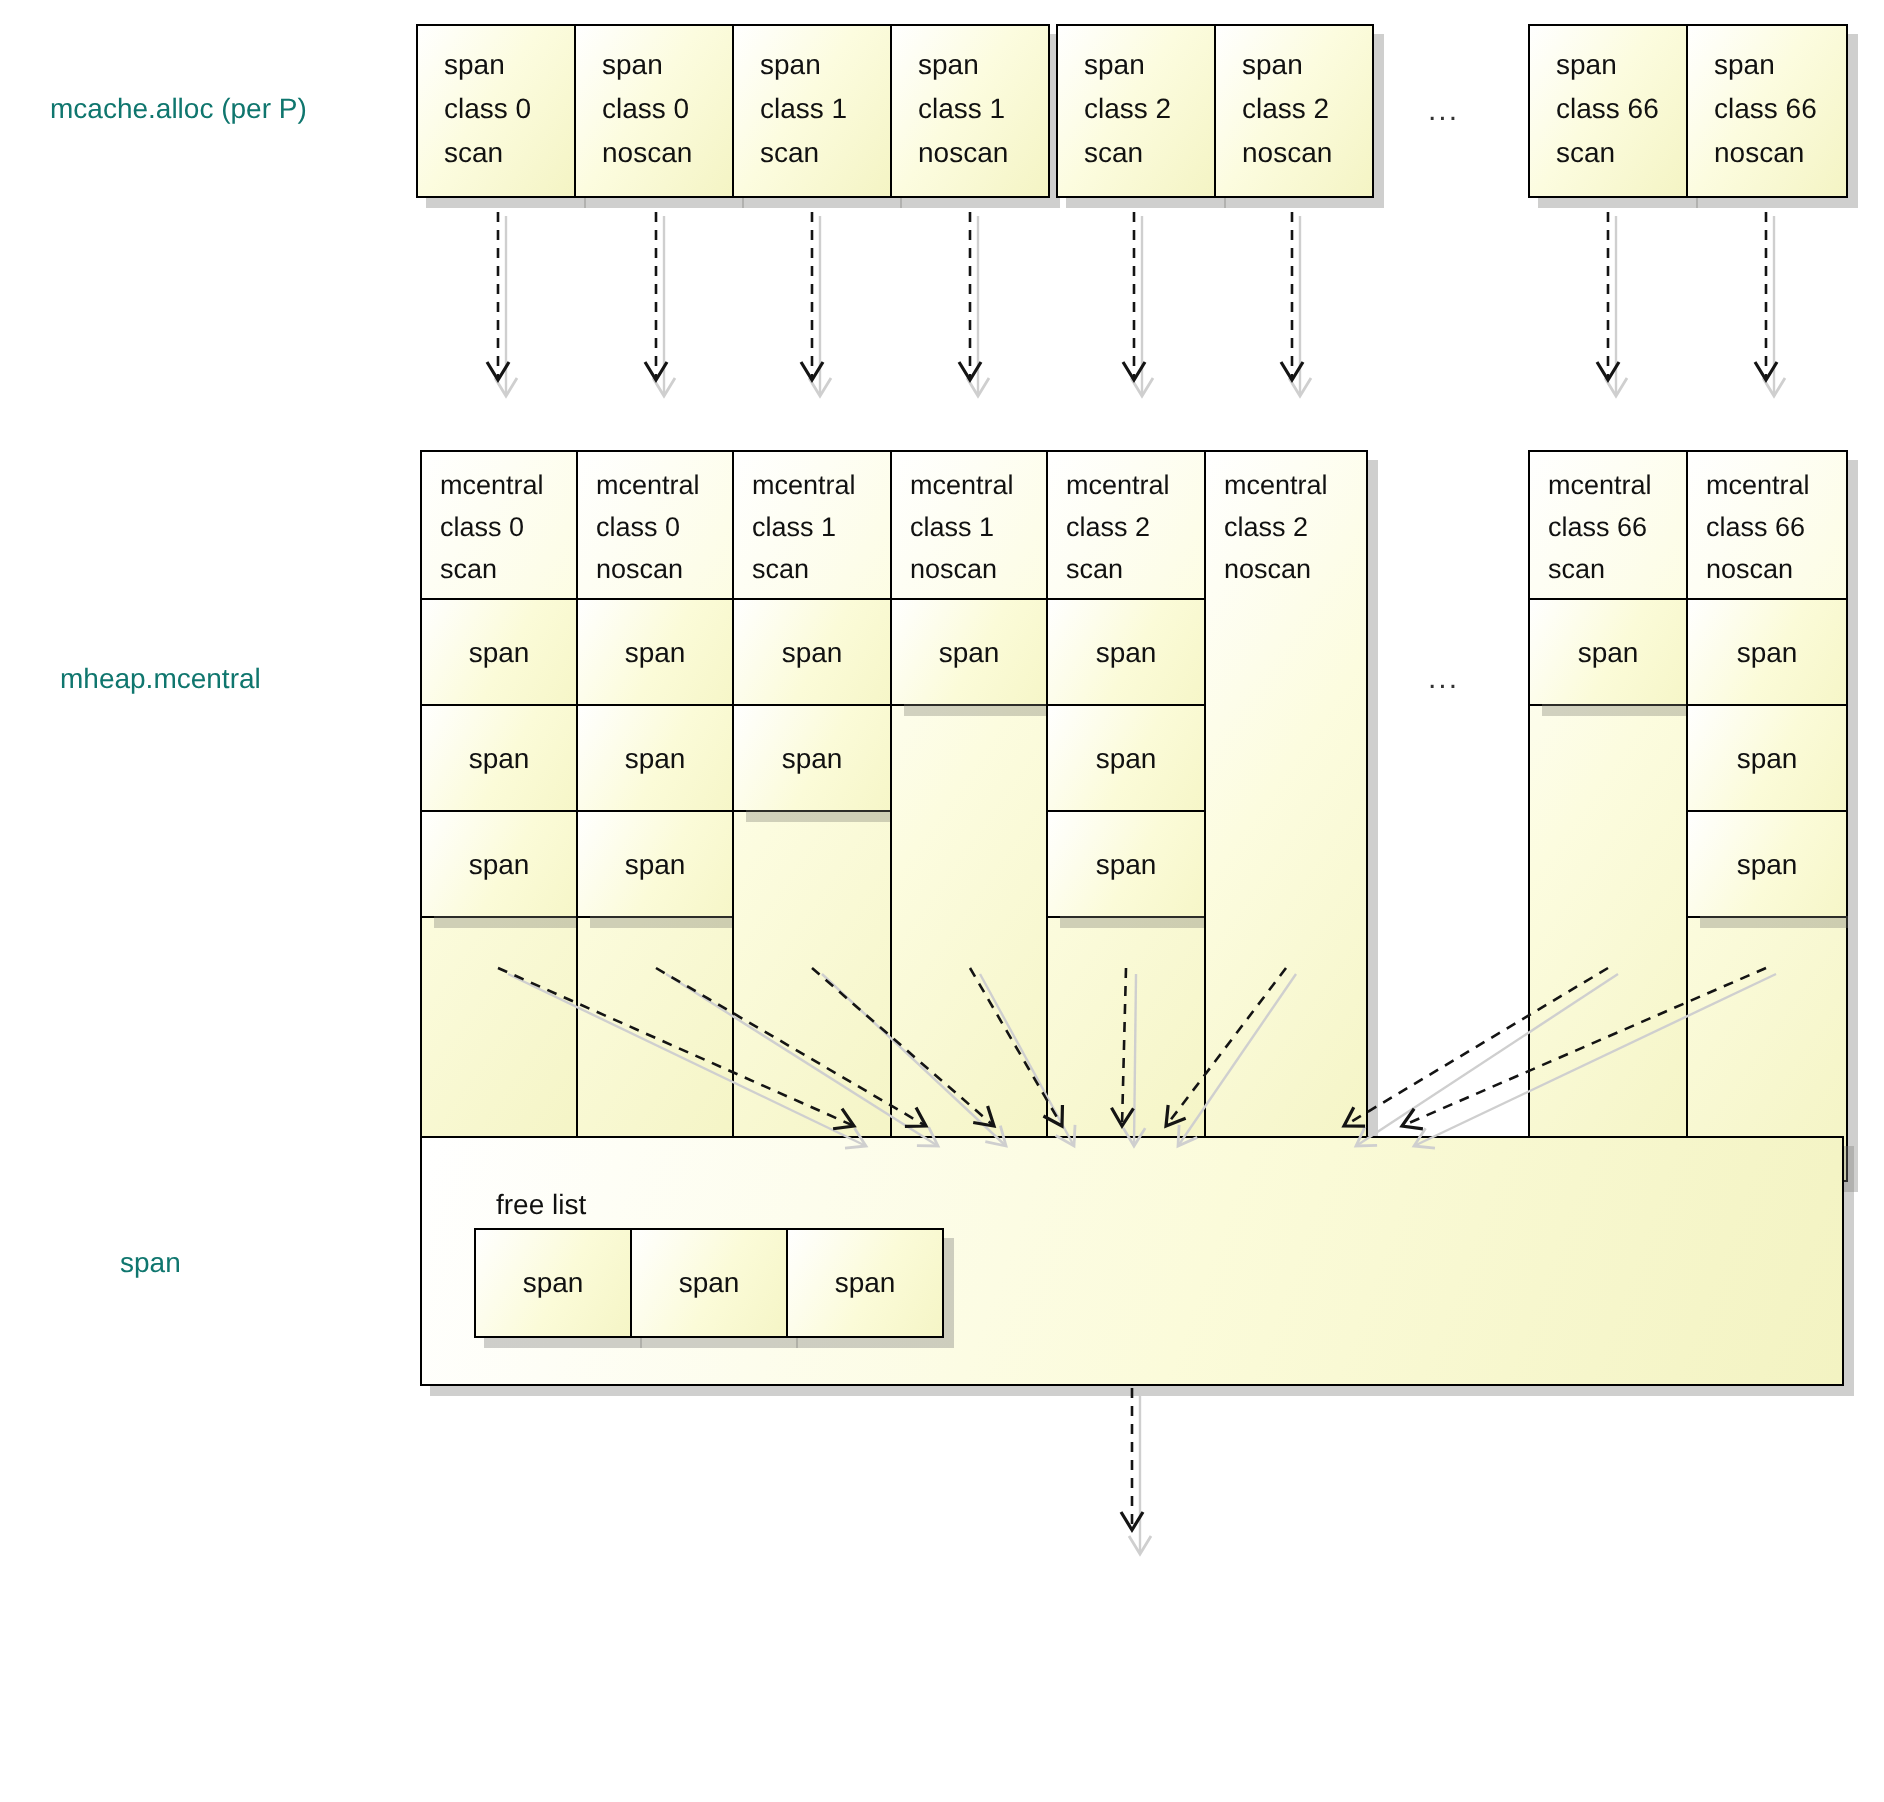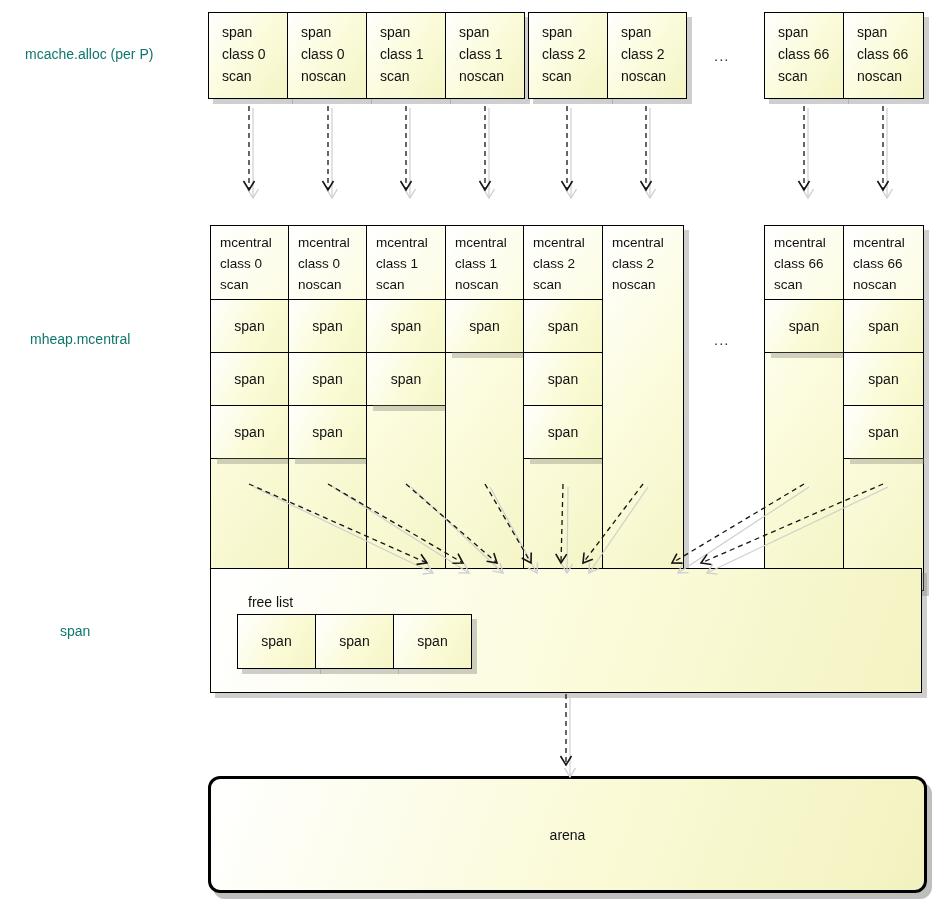--- a/index.html
+++ b/index.html
@@ -184,23 +184,20 @@
 
   <div class="node mheap-box" style="left:210px;top:568px">
     <div class="freelist-label">free list</div>
     <div class="fl-row">
       <div class="fl-span">span</div>
       <div class="fl-span">span</div>
       <div class="fl-span">span</div>
     </div>
   </div>
 
-  <div class="arena-box" style="position:absolute;left:208px;top:776px">
-    <span>arena</span>
-  </div>
 
   <svg class="svg-layer" width="942" height="901" viewBox="0 0 942 901">
     <defs>
       <marker id="vee-b" viewBox="0 0 14 14" refX="11" refY="7" markerWidth="14" markerHeight="14" orient="auto" markerUnits="userSpaceOnUse">
         <path d="M2,1.5 L11,7 L2,12.5" fill="none" stroke="#141414" stroke-width="1.6"></path>
       </marker>
       <marker id="vee-g" viewBox="0 0 14 14" refX="11" refY="7" markerWidth="14" markerHeight="14" orient="auto" markerUnits="userSpaceOnUse">
         <path d="M2,1.5 L11,7 L2,12.5" fill="none" stroke="#cfcfcf" stroke-width="1.4"></path>
       </marker>
     </defs>

